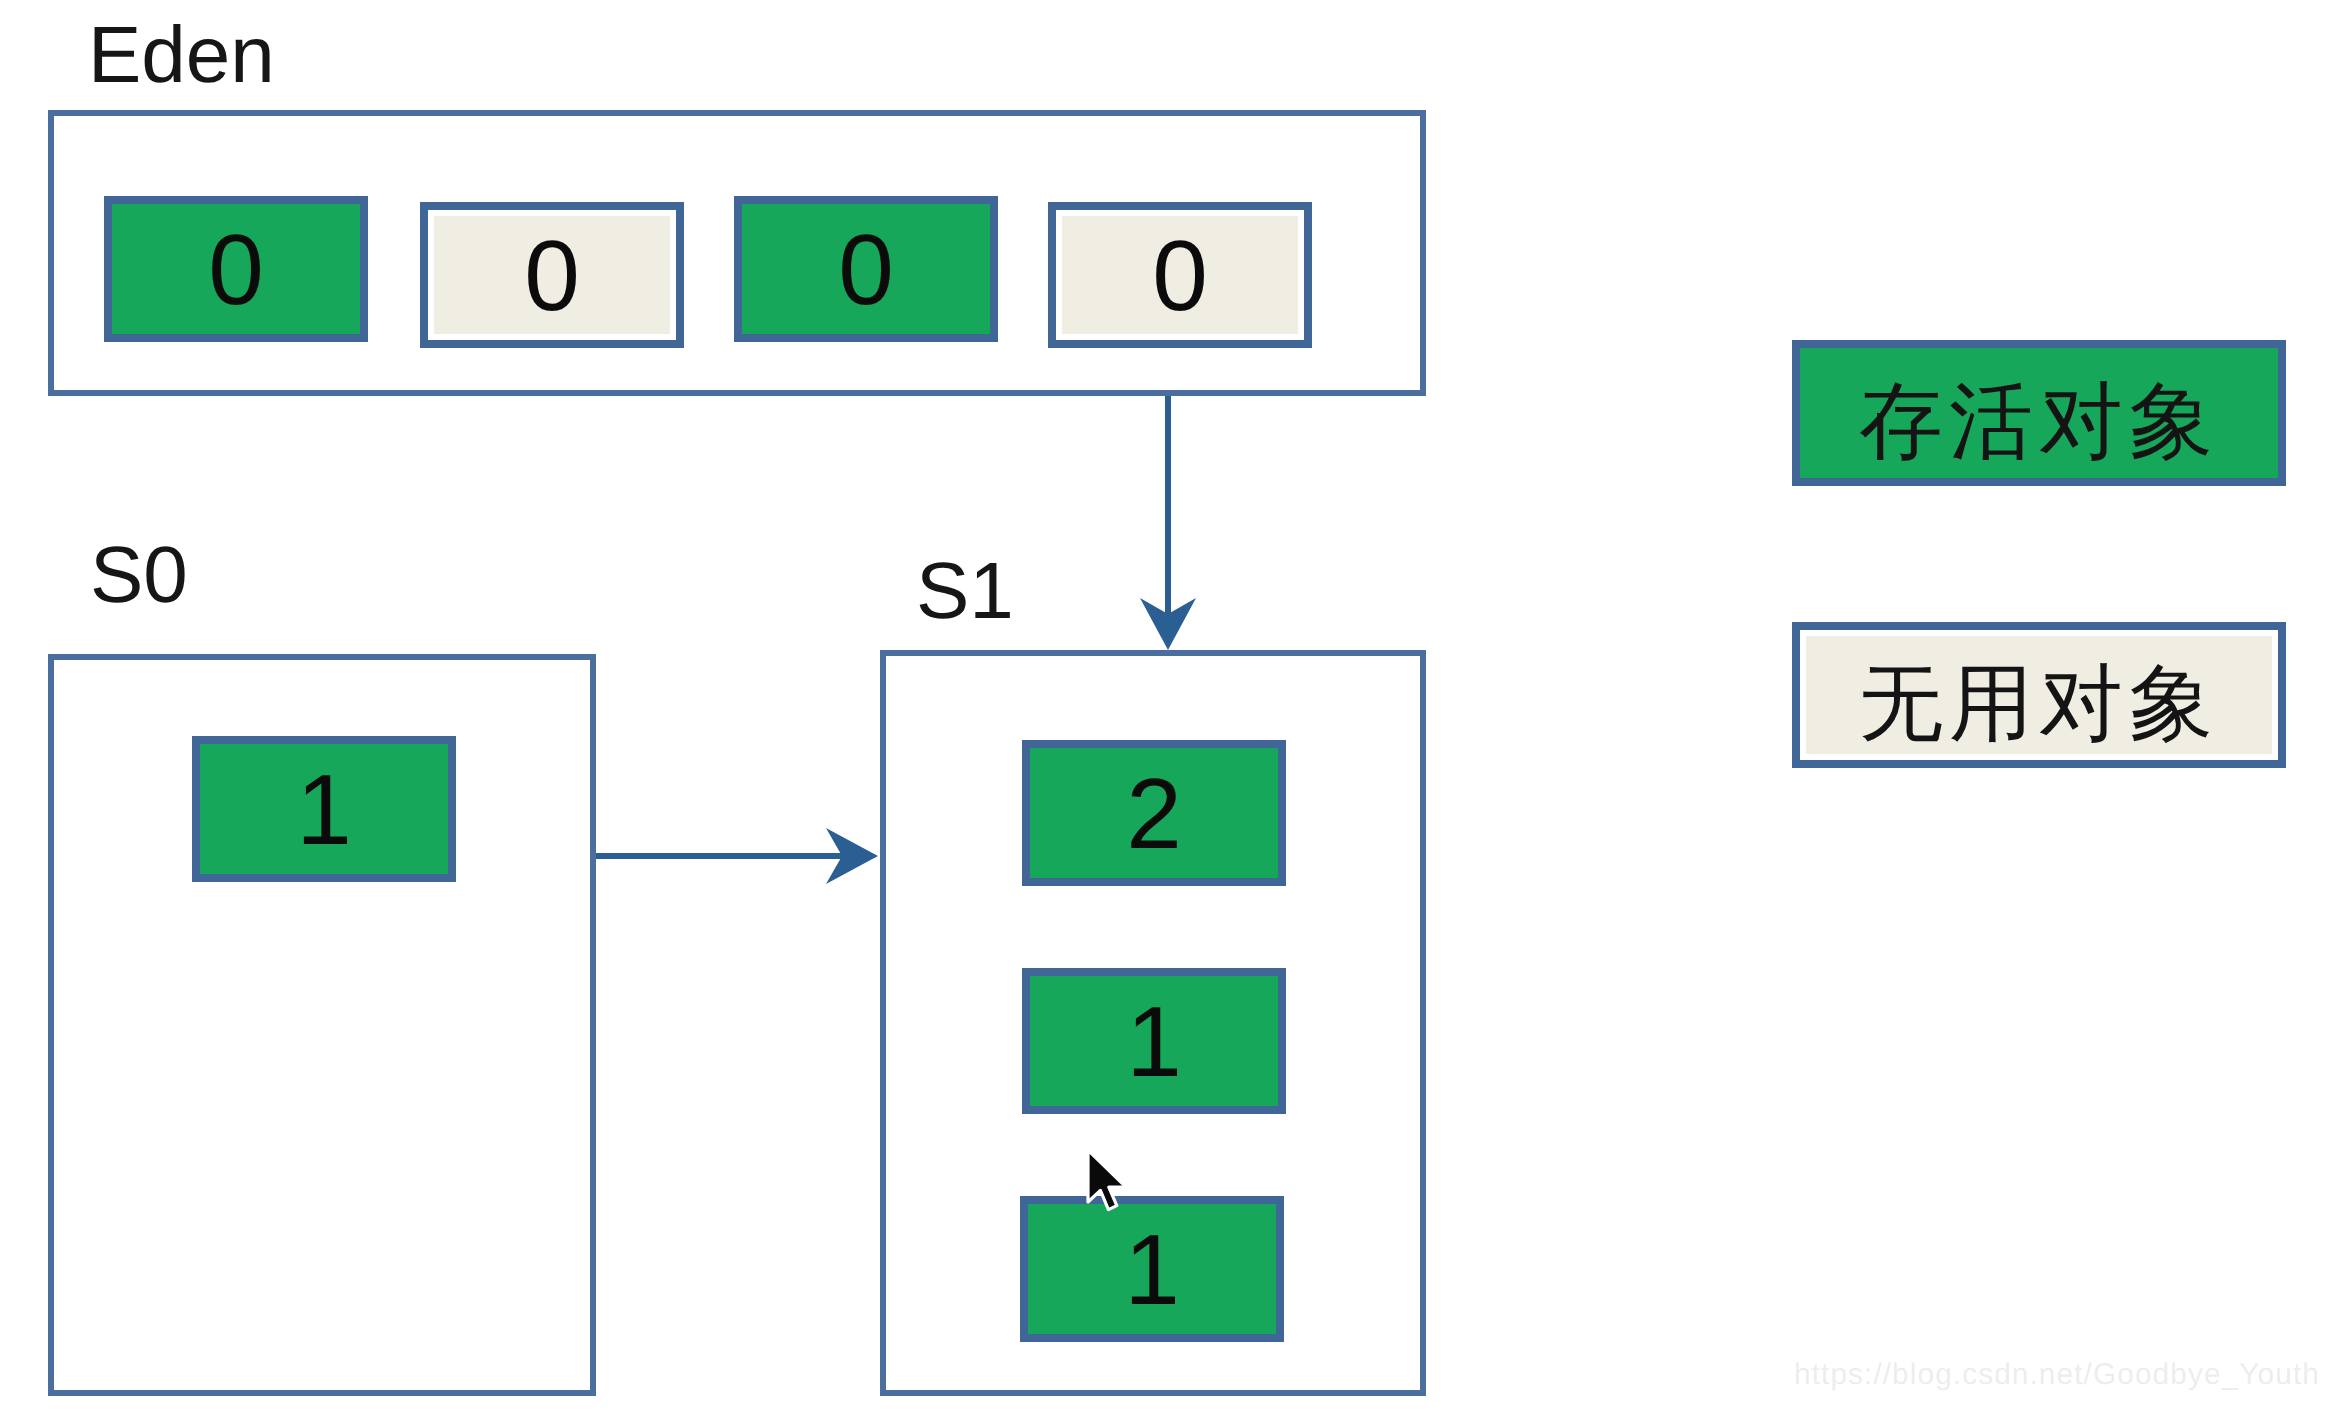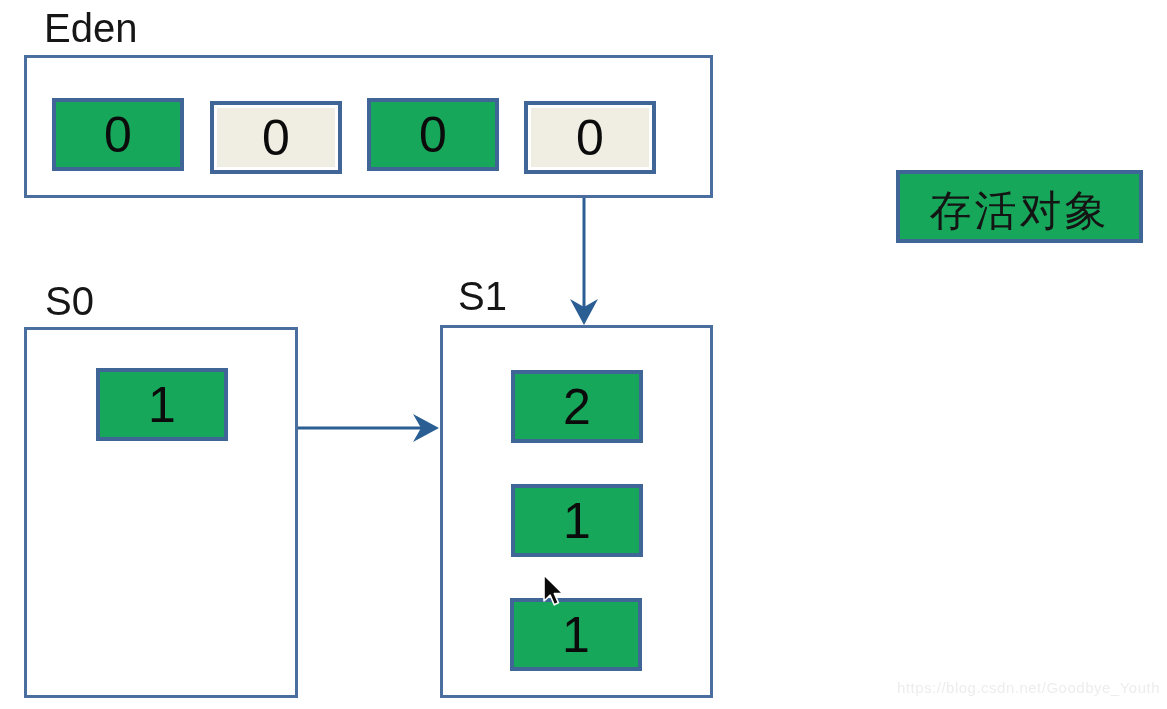--- a/index.html
+++ b/index.html
@@ -99,21 +99,21 @@
   <div class="cell garbage" style="left:210px; top:101px;">
     <span>0</span>
   </div>
   <div class="cell live" style="left:367px; top:98px;">
     <span>0</span>
   </div>
   <div class="cell garbage" style="left:524px; top:101px;">
     <span>0</span>
   </div>
 
-  <div class="region-label" style="left:45px; top:281px;">S0</div>
+  <div class="region-label" style="left:45px; top:268px;">S0</div>
   <div class="region-box" style="left:24px; top:327px; width:274px; height:371px;"></div>
 
   <div class="cell live" style="left:96px; top:368px;">
     <span>1</span>
   </div>
 
   <div class="region-label" style="left:458px; top:276px;text-align:center;">S1</div>
   <div class="region-box" style="left:440px; top:325px; width:273px; height:373px;"></div>
 
   <div class="cell live" style="left:511px; top:370px;">
@@ -132,20 +132,23 @@
   </svg>
 
   <svg class="arrow-svg" style="left:298px; top:410px;" width="142" height="36" viewBox="0 0 142 36">
     <line x1="0" y1="18" x2="124" y2="18" stroke="#2b5f94" stroke-width="3"></line>
     <polygon points="141,18 115,4 123,18 115,32" fill="#2b5f94"></polygon>
   </svg>
 
   <div class="legend-box live" style="left:896px; top:170px;">
     <span>存活对象</span>
   </div>
+  <div class="legend-box garbage" style="left:896px; top:311px;">
+    <span>无用对象</span>
+  </div>
 
   <svg class="cursor-svg" width="24" height="34" viewBox="0 0 24 34">
     <path d="M2,1 L2,27 L8.2,21.2 L12.2,30.8 L16.4,28.8 L12.4,19.6 L21,19.6 Z" fill="#0a0a0a" stroke="#ffffff" stroke-width="1.6" stroke-linejoin="round"></path>
   </svg>
 
   <div class="watermark">https://blog.csdn.net/Goodbye_Youth</div>
 
 </div>
 
 </body></html>

